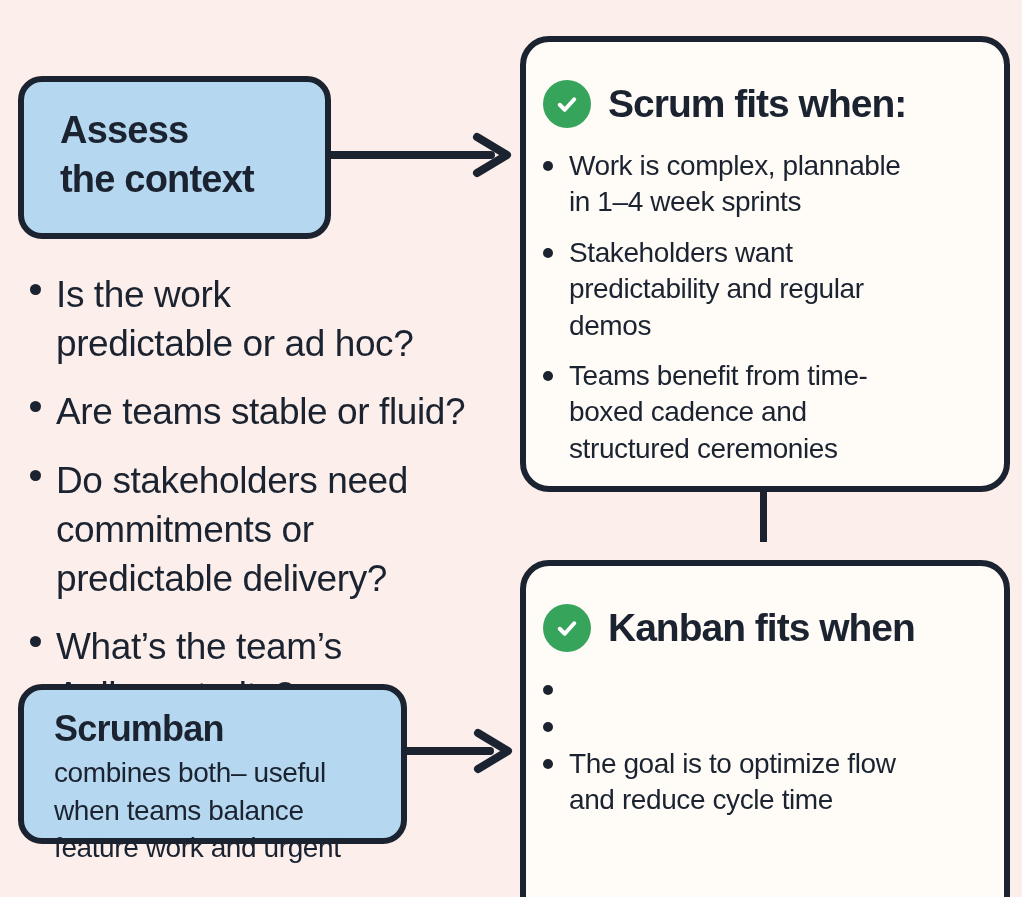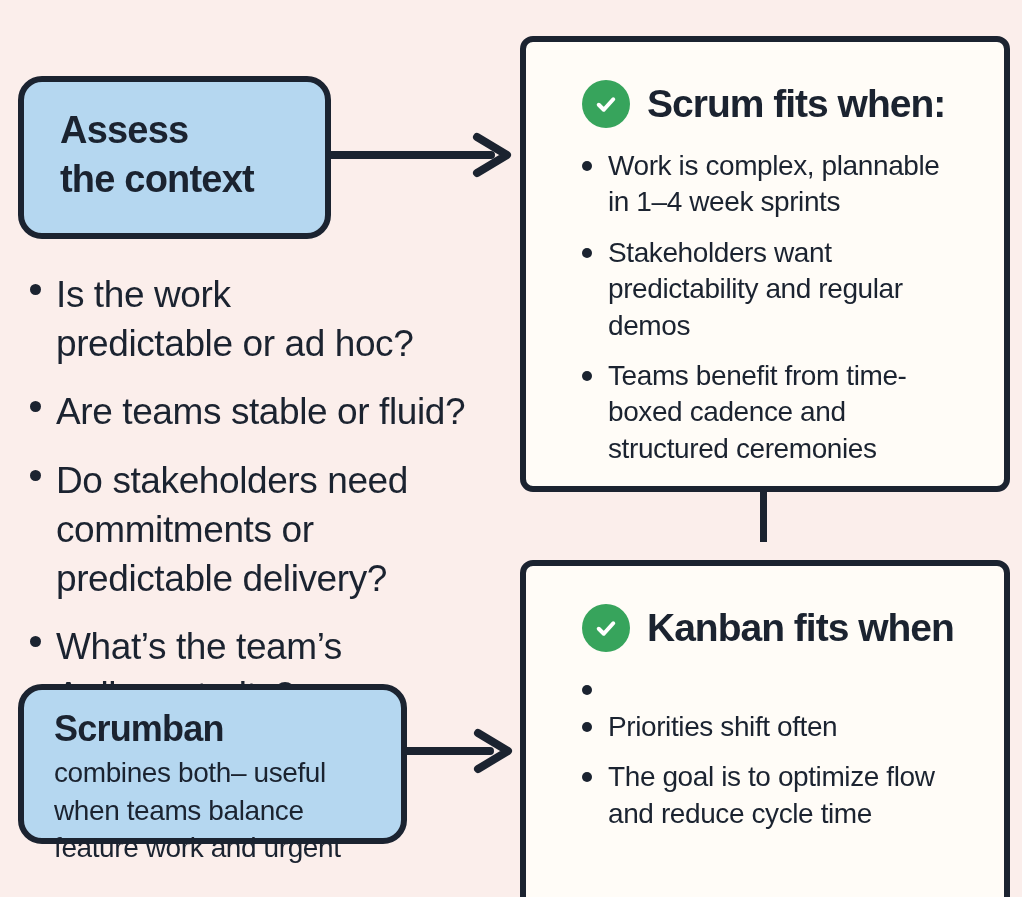--- a/index.html
+++ b/index.html
@@ -75,23 +75,23 @@
     background: #1b2330;
     margin-top: 14px;
     flex: none;
   }
 
   
   .card {
     position: absolute;
     background: #fffcf7;
     border: 6px solid #1b2330;
-    border-radius: 13px;
+    border-radius: 29px;
     box-sizing: border-box;
-    padding: 38px 26px 0 56px;
+    padding: 38px 26px 0 17px;
   }
   .card.scrum  { left: 520px; top: 36px;  width: 490px; height: 456px; }
   .card.kanban { left: 520px; top: 560px; width: 490px; height: 435px; }
   .card-header {
     display: flex;
     align-items: center;
     gap: 17px;
     margin-bottom: 20px;
   }
   .check {
@@ -244,21 +244,20 @@
       <h2 class="card-title">Kanban fits when</h2>
     </header>
     <ul class="card-bullets">
 
         <li class="c-item">
           <span class="dot"></span>
         </li>
 
         <li class="c-item">
           <span class="dot"></span>
-          <span class="pre">Priorities shift often</span>
         </li>
 
         <li class="c-item">
           <span class="dot"></span>
           <span class="pre">The goal is to optimize flow
 and reduce cycle time</span>
         </li>
       </ul>
   </section>
 

